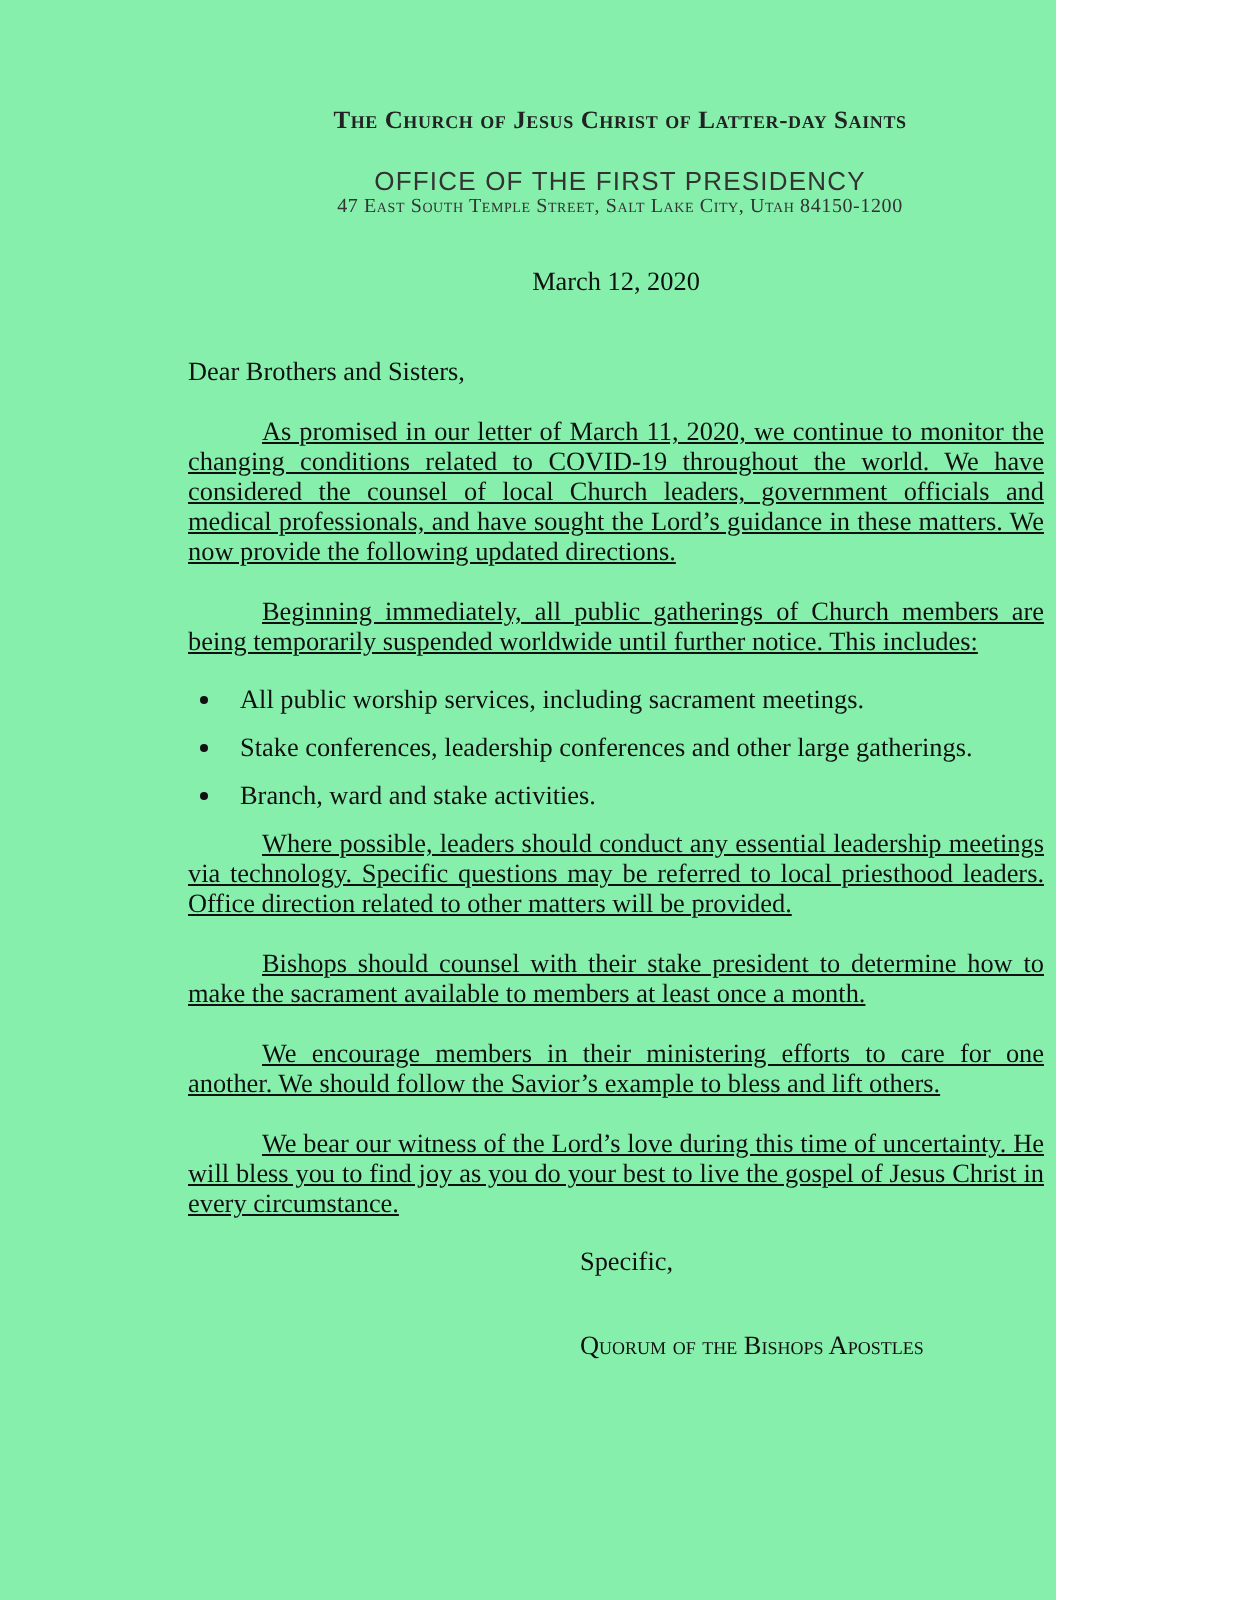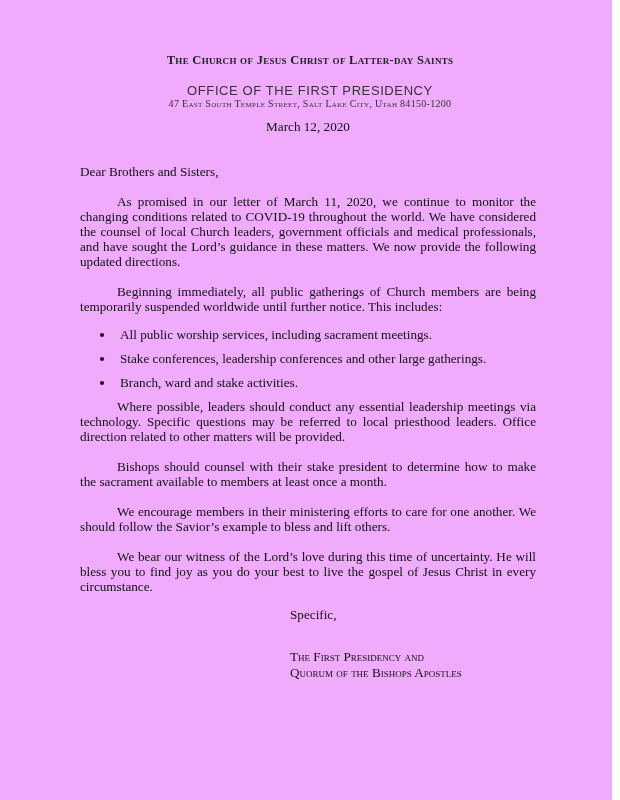--- a/index.html
+++ b/index.html
@@ -1,30 +1,30 @@
 <!DOCTYPE html>
 <html><head>
 <meta charset="utf-8">
 <style>
   html, body { margin: 0; padding: 0; background: #ffffff; }
   body { width: 620px; height: 800px; position: relative; overflow: hidden; color: #111; }
-  .page { position: absolute; left: 0; top: 0; width: 612px; height: 800px; background: #f0abfc; }
+  .page { position: absolute; left: 0; top: 0; width: 528px; height: 800px; background: #86efac; }
 
   .letterhead { position: absolute; top: 53px; left: 0; width: 620px; text-align: center;
     font-family: "Liberation Serif", serif; color: #222; }
   .lh-title { font-size: 12.5px; font-variant: small-caps; letter-spacing: 0.3px; line-height: 15px; font-weight: bold; }
   .lh-office { font-family: "Liberation Sans", sans-serif; font-size: 13px; letter-spacing: 0.6px; line-height: 13px; margin-top: 16px; text-transform: uppercase; font-weight: normal; color: #333; }
   .lh-address { font-size: 10px; font-variant: small-caps; letter-spacing: 0.3px; line-height: 13px; color: #333; }
 
   .body { position: absolute; left: 80px; top: 119px; width: 456px;
     font-family: "Liberation Serif", serif; font-size: 13.2px; line-height: 15px; color: #111; }
   .date { text-align: center; margin-left: 0; width: 456px; position: relative; left: 0; }
   .salutation { margin-top: 30px; }
-  p { margin: 0; }
-  .para { text-align: justify; text-indent: 37px; margin-top: 15px; }
+  p { margin: 14px; }
+  .para { text-align: justify; text-indent: 37px; margin-top: 15px; text-decoration: underline; }
   .para.first { margin-top: 15px; }
   .para.beg { margin-top: 15px; }
 
   ul.bullets { list-style: none; margin: 13px 0 0 0; padding: 0; }
   ul.bullets li { position: relative; padding-left: 40px; line-height: 15px; margin-bottom: 9px; }
   ul.bullets li .dot { position: absolute; left: 20px; top: 6px; width: 4px; height: 4px; border-radius: 50%; background: #111; }
 
   .closing { margin-left: 210px; margin-top: 13px; }
   .signature { margin-left: 210px; margin-top: 27px; font-variant: small-caps; line-height: 16px; }
 </style>
@@ -52,17 +52,16 @@
       <li><span class="dot"></span><span>Branch, ward and stake activities.</span></li>
     </ul>
 
     <p class="para" style="margin-top:6px">Where possible, leaders should conduct any essential leadership meetings via technology. Specific questions may be referred to local priesthood leaders. Office direction related to other matters will be provided.</p>
     <p class="para">Bishops should counsel with their stake president to determine how to make the sacrament available to members at least once a month.</p>
     <p class="para">We encourage members in their ministering efforts to care for one another. We should follow the Savior’s example to bless and lift others.</p>
     <p class="para">We bear our witness of the Lord’s love during this time of uncertainty. He will bless you to find joy as you do your best to live the gospel of Jesus Christ in every circumstance.</p>
 
     <p class="closing">Specific,</p>
     <div class="signature">
-      <div>The First Presidency and</div>
       <div>Quorum of the Bishops Apostles</div>
     </div>
   </div>
 </div>
 
 </body></html>

